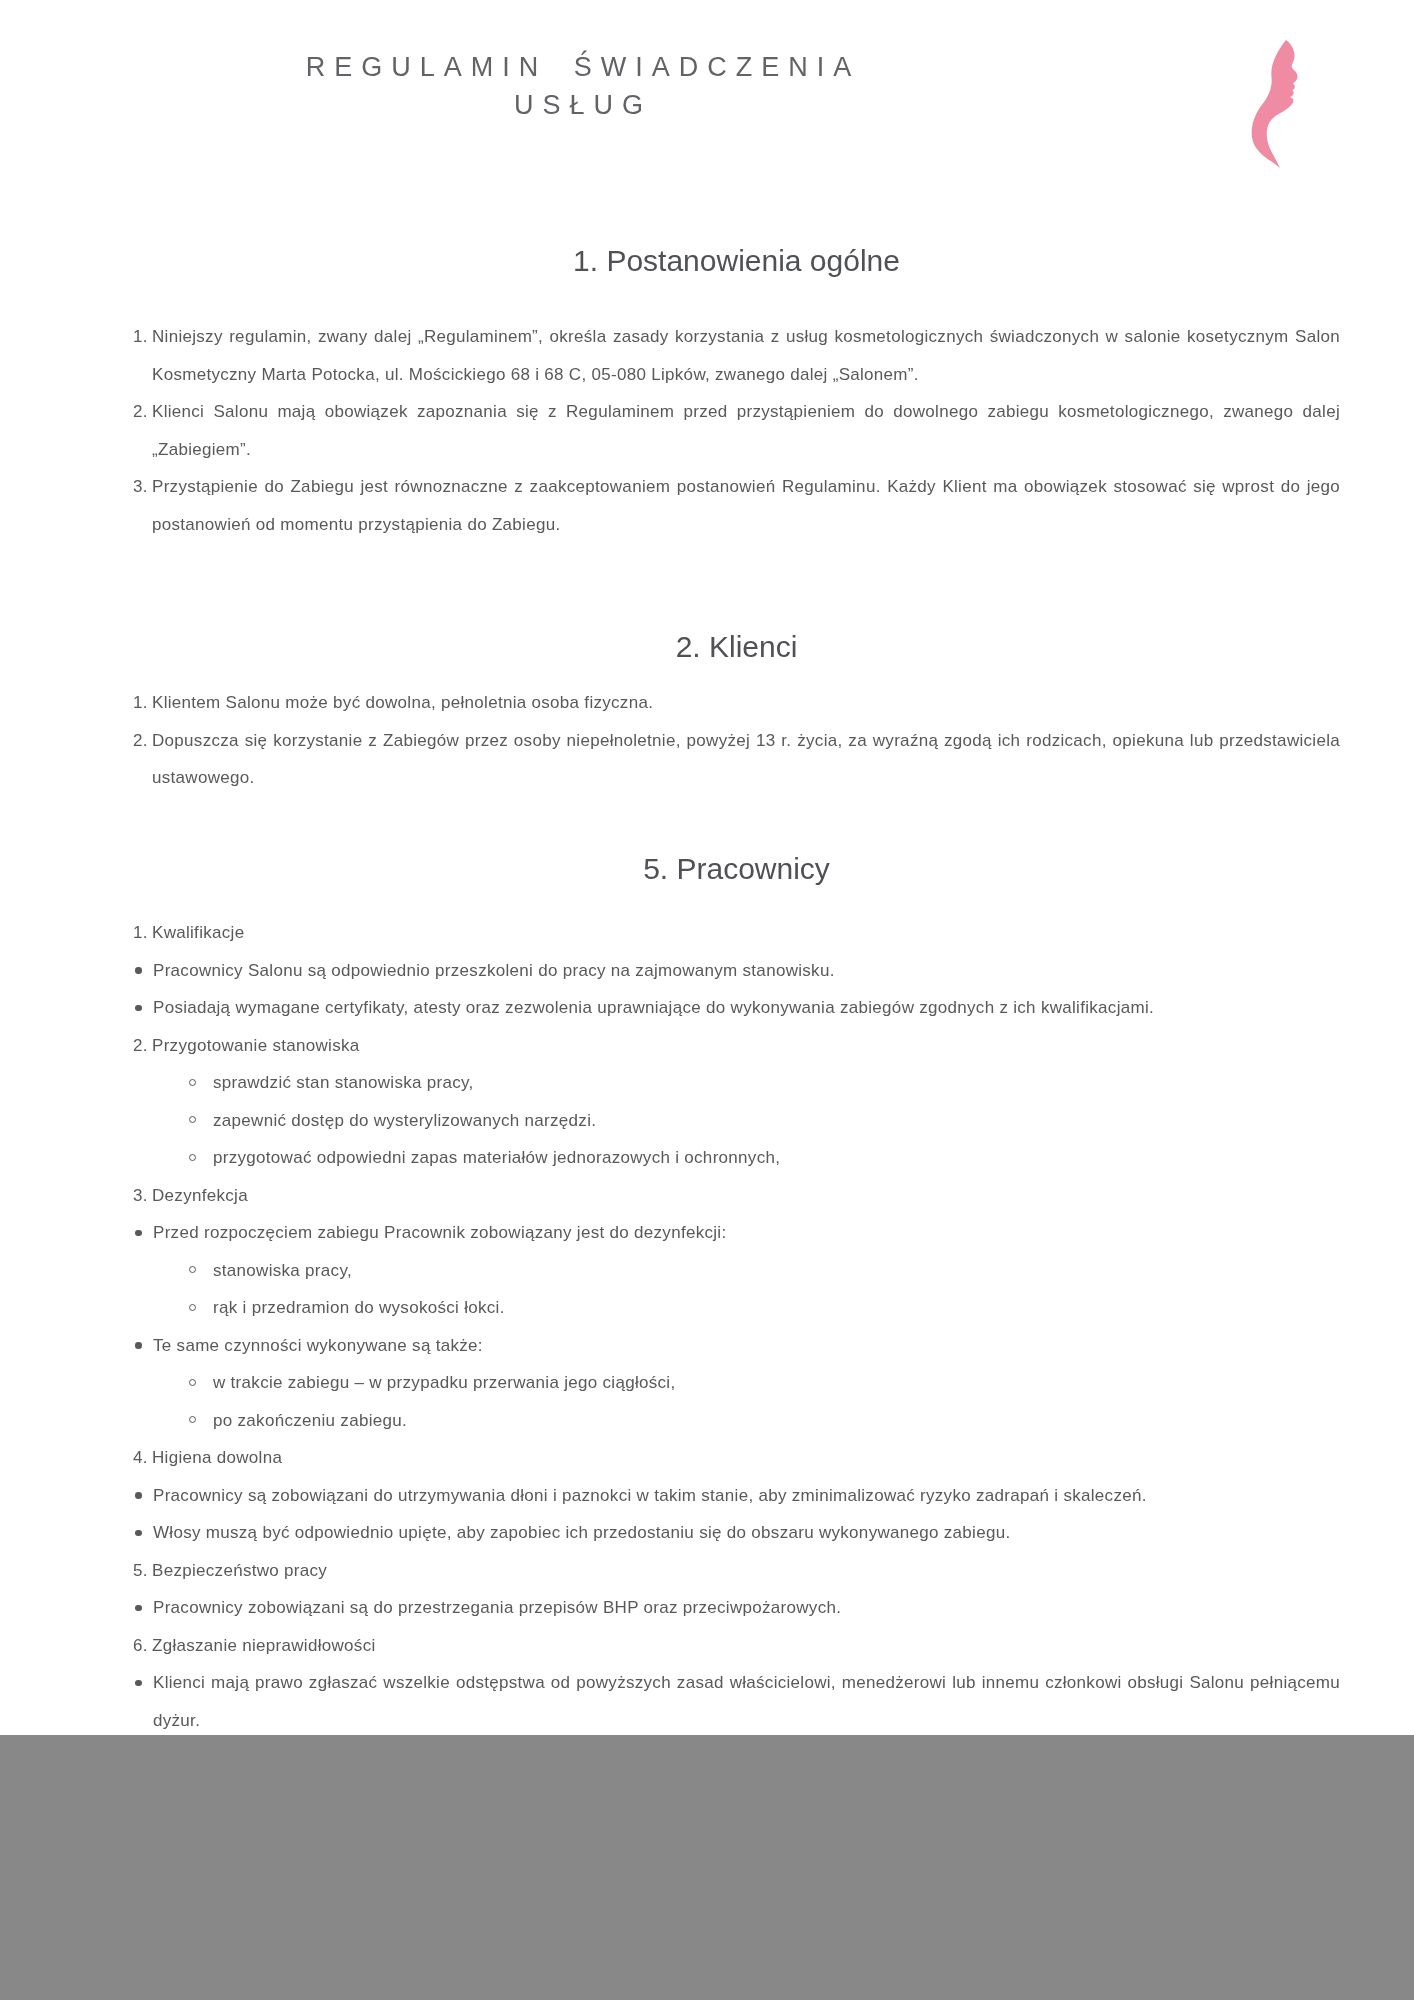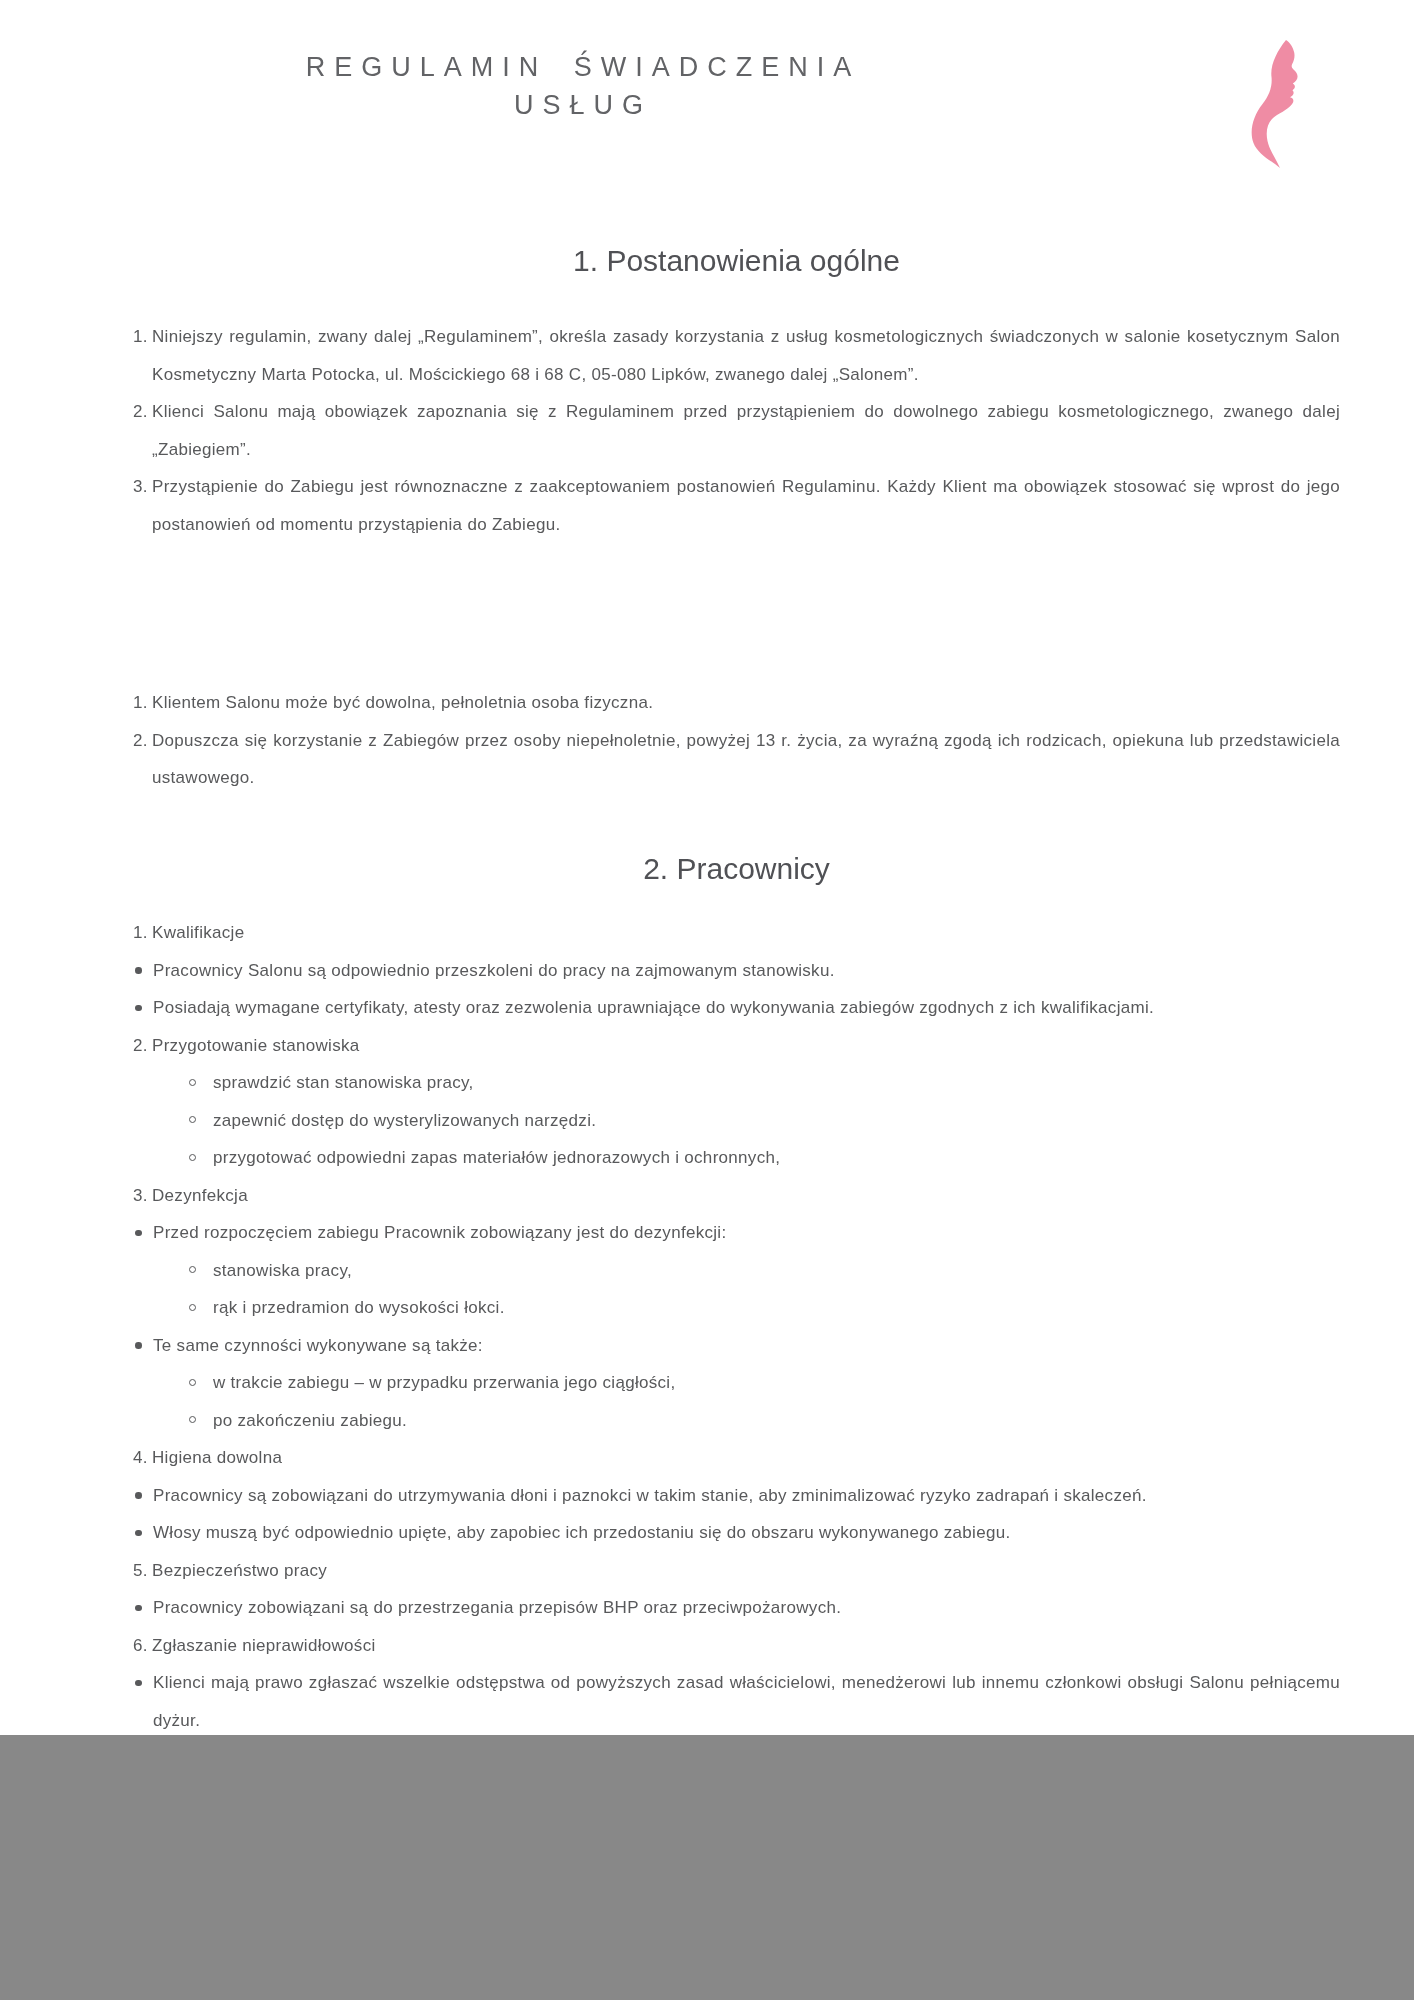--- a/index.html
+++ b/index.html
@@ -116,32 +116,33 @@
       <div class="item num">
         <span class="marker">2.</span>
         <div class="text">Klienci Salonu mają obowiązek zapoznania się z Regulaminem przed przystąpieniem do dowolnego zabiegu kosmetologicznego, zwanego dalej „Zabiegiem”.</div>
       </div>
       <div class="item num">
         <span class="marker">3.</span>
         <div class="text">Przystąpienie do Zabiegu jest równoznaczne z zaakceptowaniem postanowień Regulaminu. Każdy Klient ma obowiązek stosować się wprost do jego postanowień od momentu przystąpienia do Zabiegu.</div>
       </div>
     </div>
 
+  <h2 class="sec-heading" id="h-sec-2">2. Klienci</h2>
   <div class="items" id="items-sec-2">
       <div class="item num">
         <span class="marker">1.</span>
         <div class="text">Klientem Salonu może być dowolna, pełnoletnia osoba fizyczna.</div>
       </div>
       <div class="item num">
         <span class="marker">2.</span>
         <div class="text">Dopuszcza się korzystanie z Zabiegów przez osoby niepełnoletnie, powyżej 13 r. życia, za wyraźną zgodą ich rodzicach, opiekuna lub przedstawiciela ustawowego.</div>
       </div>
     </div>
 
-  <h2 class="sec-heading" id="h-sec-3">2. Pracownicy</h2>
+  <h2 class="sec-heading" id="h-sec-3">5. Pracownicy</h2>
   <div class="items" id="items-sec-3">
       <div class="item num">
         <span class="marker">1.</span>
         <div class="text">Kwalifikacje</div>
       </div>
       <div class="item bullet">
         <span class="marker">
           <span class="dot"></span>
         </span>
         <div class="text">Pracownicy Salonu są odpowiednio przeszkoleni do pracy na zajmowanym stanowisku.</div>

